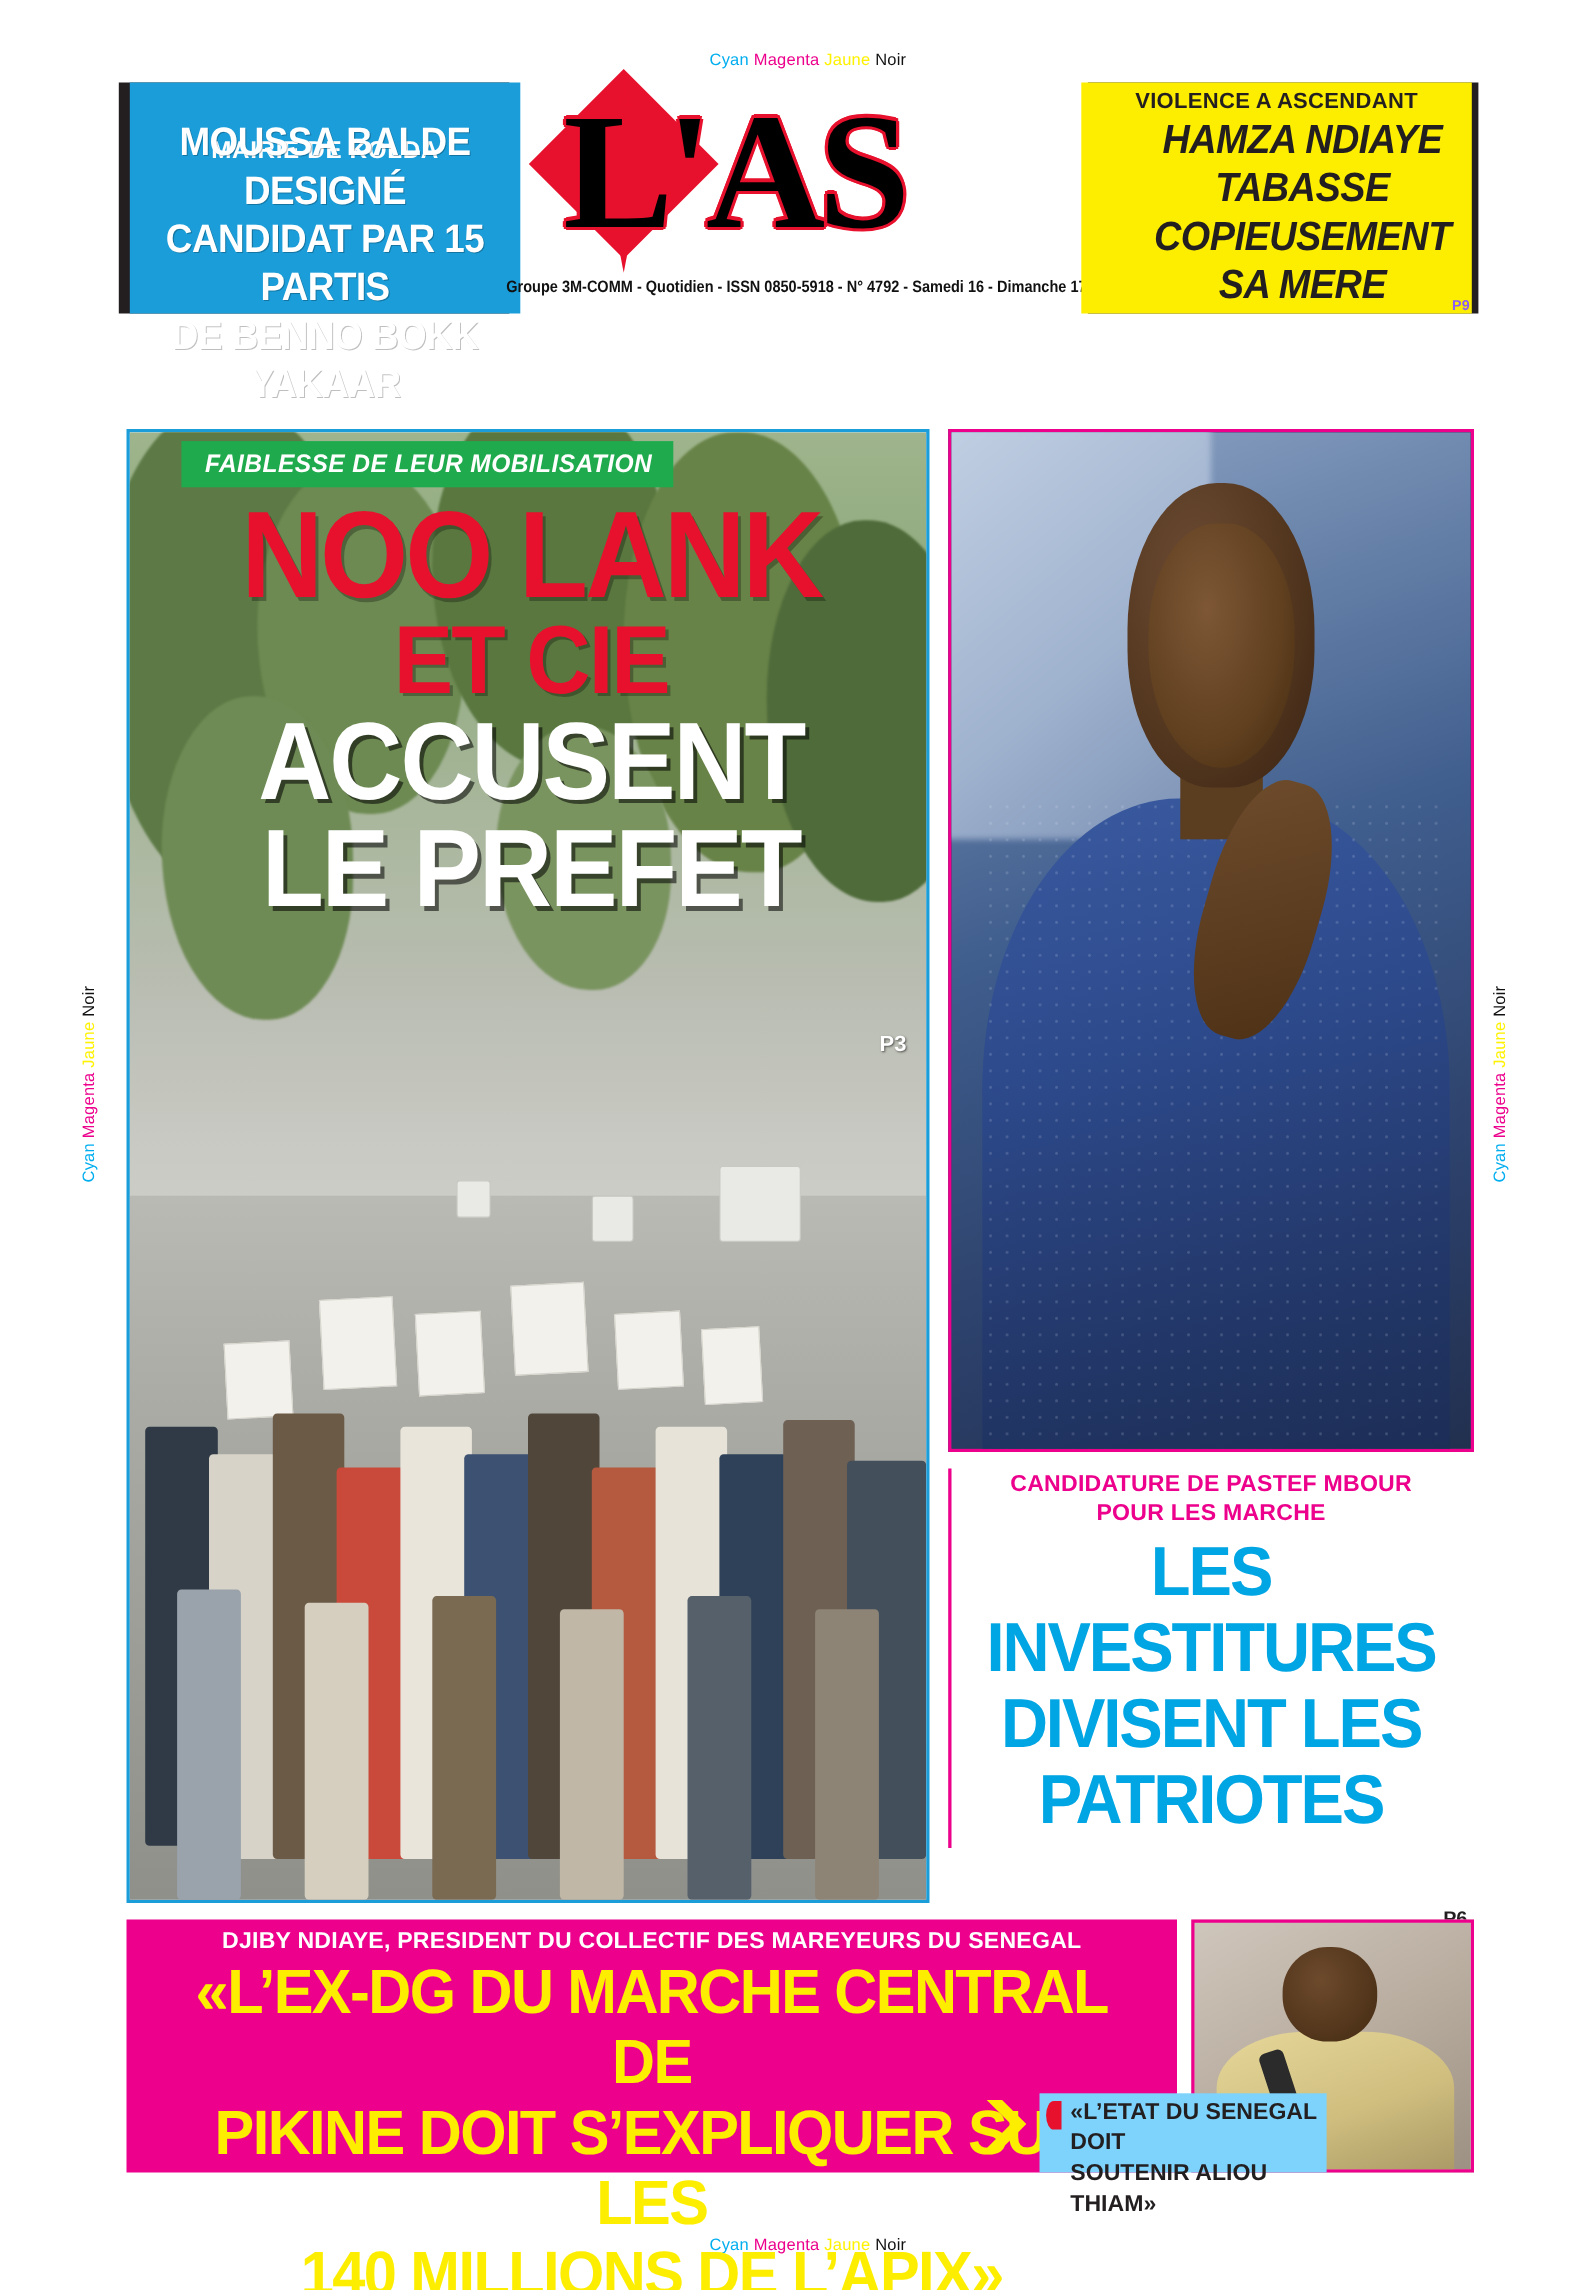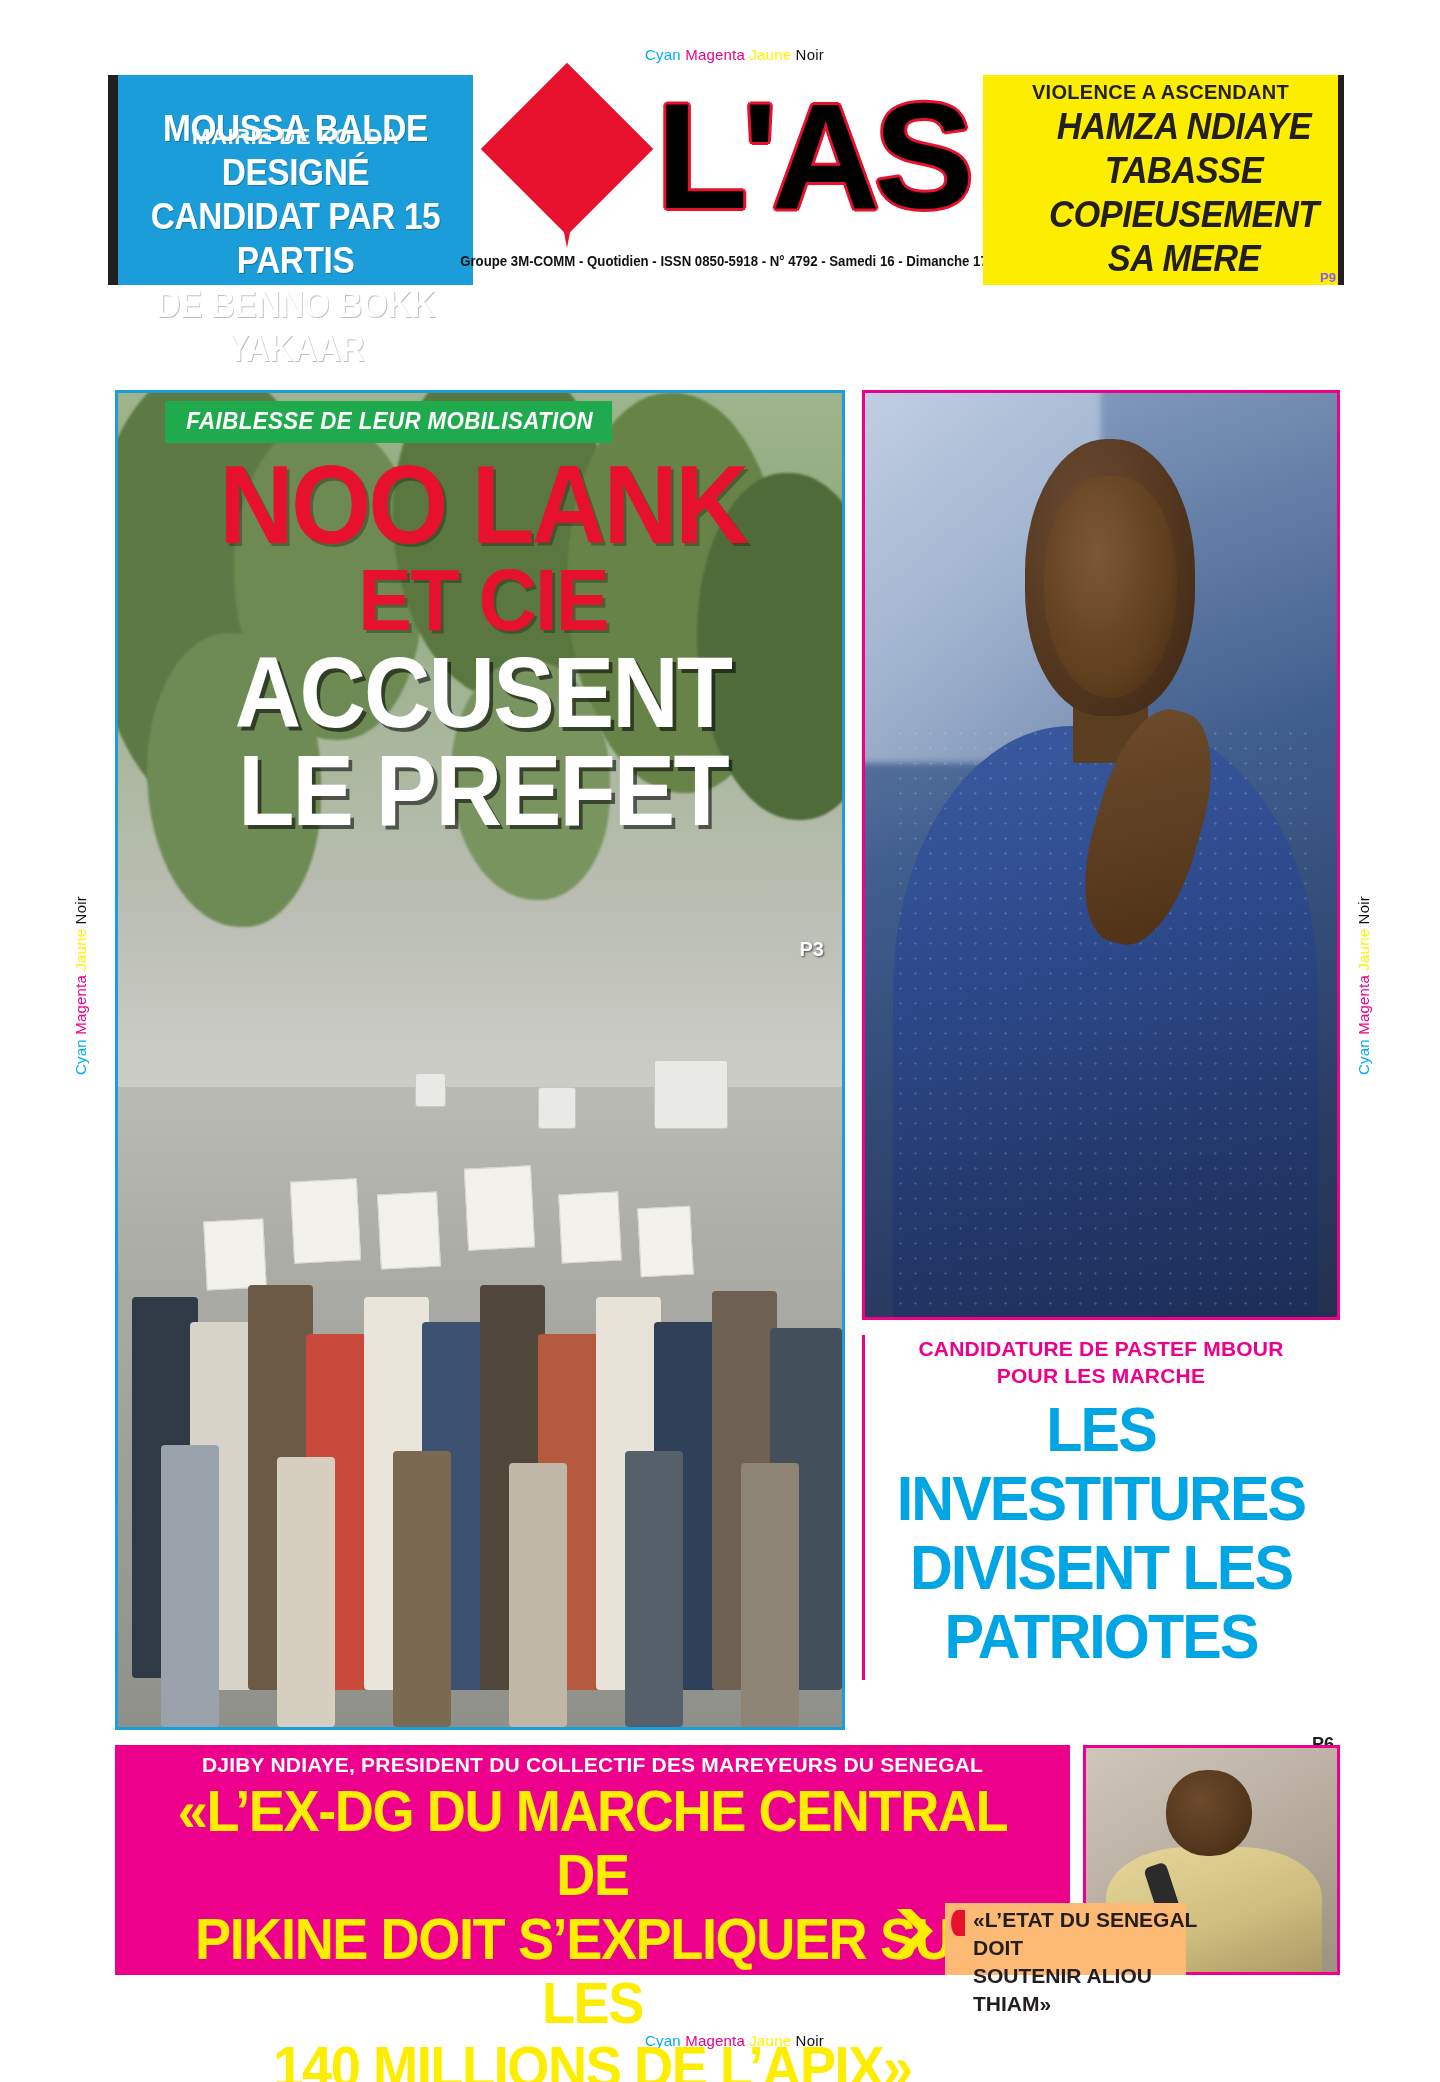--- a/index.html
+++ b/index.html
@@ -26,22 +26,22 @@
   .blue-kicker{position:absolute;left:0;top:6px;width:355px;text-align:center;color:#fff;
     font-size:22px;font-weight:700;letter-spacing:.6px;font-family:"Liberation Sans",sans-serif;margin-top:43px;}
   .blue-lines{position:absolute;left:0;top:32px;width:355px;}
   .blue-line{display:block;text-align:center;color:#fff;font-weight:700;font-size:36px;line-height:44px;
     font-family:"Liberation Sans Narrow","Liberation Sans",sans-serif;transform:scaleX(.93);
     letter-spacing:-.5px;text-shadow:1px 1px 0 rgba(0,0,0,.25);}
 
   
   .masthead{position:absolute;left:380px;top:-5px;width:470px;height:215px;}
   .logo-wrap{position:absolute;left:0;top:0;width:470px;height:180px;}
-  .logo-txt{position:absolute;left:0;top:-4px;width:470px;text-align:right;
-    font-family:Liberation Sans, sans-serif;font-weight:700;font-size:150px;line-height:180px;
+  .logo-txt{position:absolute;left:14px;top:-4px;width:470px;text-align:left;
+    font-family:Liberation Serif, serif;font-weight:700;font-size:150px;line-height:180px;
     color:#000;letter-spacing:-6px;
     text-shadow: 3px 0 0 #e8112d, -3px 0 0 #e8112d, 0 3px 0 #e8112d, 0 -3px 0 #e8112d,
                  2px 2px 0 #e8112d, -2px 2px 0 #e8112d, 2px -2px 0 #e8112d, -2px -2px 0 #e8112d;}
   .diamond{position:absolute;left:8px;top:18px;width:122px;height:122px;background:#e8112d;
     transform:rotate(45deg);}
   .diamond-spike{position:absolute;left:64px;top:4px;width:0;height:0;
     border-left:5px solid transparent;border-right:5px solid transparent;border-bottom:22px solid #e8112d;}
   .diamond-spike-b{position:absolute;left:64px;top:152px;width:0;height:0;
     border-left:5px solid transparent;border-right:5px solid transparent;border-top:26px solid #e8112d;}
   .masthead-info{position:absolute;left:-75px;top:182px;width:620px;text-align:center;
@@ -127,21 +127,21 @@
 
   .b-photo{position:absolute;left:968px;top:0;width:257px;height:230px;border:3px solid #ec008c;
     box-sizing:border-box;overflow:hidden;background:#d8cfc4;}
   .bp-bg{position:absolute;inset:0;background:linear-gradient(150deg,#cfc6bb 0%,#b9ada0 50%,#9d9184 100%);}
   .bp-head{position:absolute;left:32%;top:10%;width:34%;height:38%;border-radius:48%;
     background:radial-gradient(ellipse at 40% 35%,#6d4a2c,#432a12);}
   .bp-body{position:absolute;left:8%;top:44%;width:86%;height:60%;border-radius:38% 38% 0 0;
     background:linear-gradient(160deg,#e6d79a 0%,#cfbe7e 55%,#a89764 100%);}
   .bp-mic{position:absolute;left:26%;top:52%;width:9%;height:24%;border-radius:6px;background:#2b2b2b;transform:rotate(-18deg);}
 
-  .b-small{position:absolute;left:830px;top:158px;width:241px;height:72px;background:#fdba74;z-index:8;}
+  .b-small{position:absolute;left:830px;top:158px;width:261px;height:72px;background:#7dd3fc;z-index:8;}
   .bs-arrow{position:absolute;left:6px;top:7px;width:14px;height:26px;background:#e8112d;
     border-radius:50% 0 0 50%;}
   .bs-txt{position:absolute;left:28px;top:3px;width:236px;color:#231f20;font-weight:700;font-size:21px;
     line-height:28px;font-family:"Liberation Sans Narrow","Liberation Sans",sans-serif;}
   .b-chev{position:absolute;left:778px;top:160px;width:56px;height:52px;z-index:9;}
 </style>
 </head>
 <body>
 
 <div class="pg">

